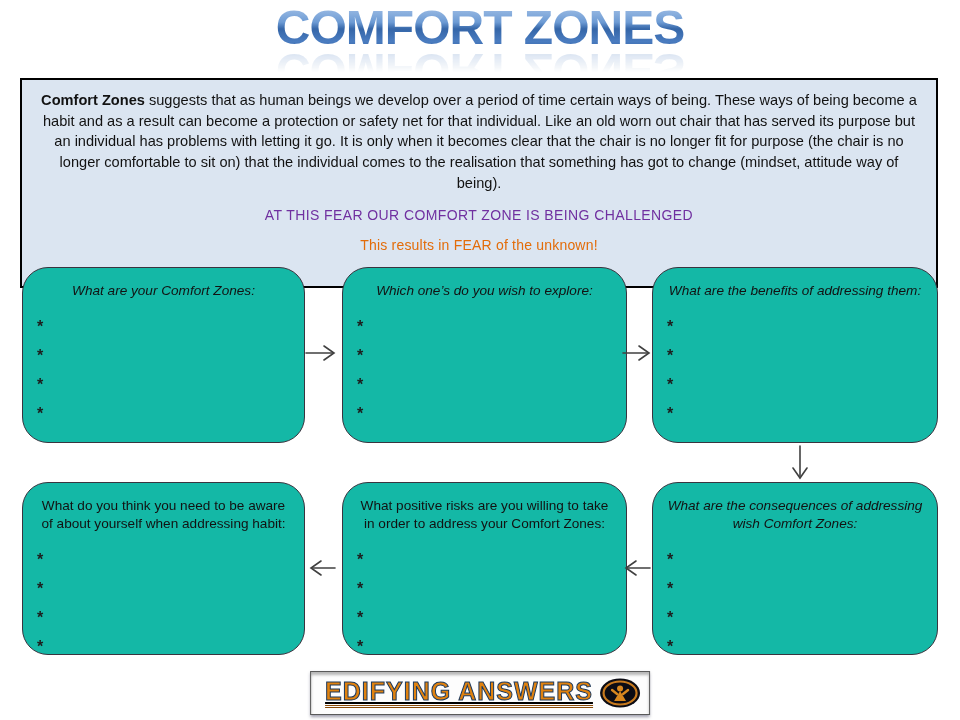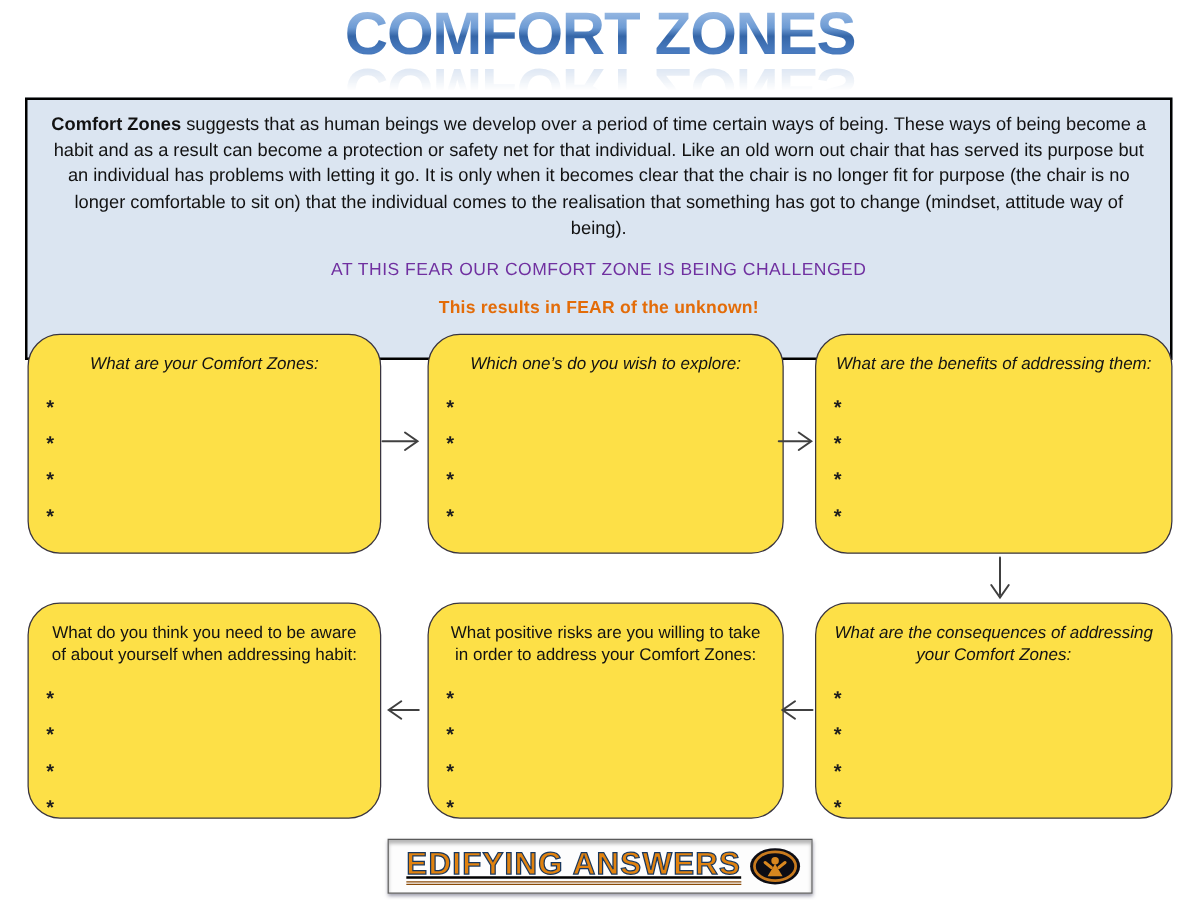--- a/index.html
+++ b/index.html
@@ -25,25 +25,25 @@
   }
 
   
   .intro {
     position:absolute; left:20px; top:78px; width:918px; height:210px;
     background:#dbe5f1; border:2px solid #000; text-align:center; padding:10px 16px 8px;
   }
   .intro-main { font-size:14.6px; line-height:1.42; color:#121212; margin-bottom:13px; }
   .intro-lead { font-weight:bold; }
   .challenge-line { color:#7030a0; font-size:14px; letter-spacing:.4px; margin-bottom:14px; }
-  .fear-line { color:#e36c09; font-weight:bold; font-size:14px; letter-spacing:.2px; }
+  .fear-line { color:#e36c09; font-weight:normal; font-size:14px; letter-spacing:.2px; }
 
   
   .qbox {
-    position:absolute; background:#fde047; border:1.5px solid #39343f; border-radius:26px;
+    position:absolute; background:#14b8a6; border:1.5px solid #39343f; border-radius:26px;
   }
   .qbox-label {
     margin:14px 12px 0; text-align:center; font-style:italic; font-size:13.6px;
     color:#121212; line-height:1.32; font-weight:500;
   }
   .qbox-label.upright { font-style:normal; }
   .bullets { margin-top:13px; padding-left:14px; }
   .bullet { height:29px; font-weight:bold; font-size:16px; color:#1d1d1d; display:flex; align-items:center; }
 
   .r1 { top:267px; height:176px; }
@@ -131,21 +131,21 @@
     <div class="qbox-label upright">What positive risks are you willing to take in order to address your Comfort Zones:</div>
     <div class="bullets">
       <div class="bullet">*</div>
       <div class="bullet">*</div>
       <div class="bullet">*</div>
       <div class="bullet">*</div>
     </div>
   </div>
 
   <div class="qbox r2 c3">
-    <div class="qbox-label">What are the consequences of addressing your Comfort Zones:</div>
+    <div class="qbox-label">What are the consequences of addressing wish Comfort Zones:</div>
     <div class="bullets">
       <div class="bullet">*</div>
       <div class="bullet">*</div>
       <div class="bullet">*</div>
       <div class="bullet">*</div>
     </div>
   </div>
 
   <svg id="arrows" viewBox="0 0 960 720" xmlns="http://www.w3.org/2000/svg">
     <g stroke="#404040" stroke-width="1.6" fill="none" stroke-linecap="round">

